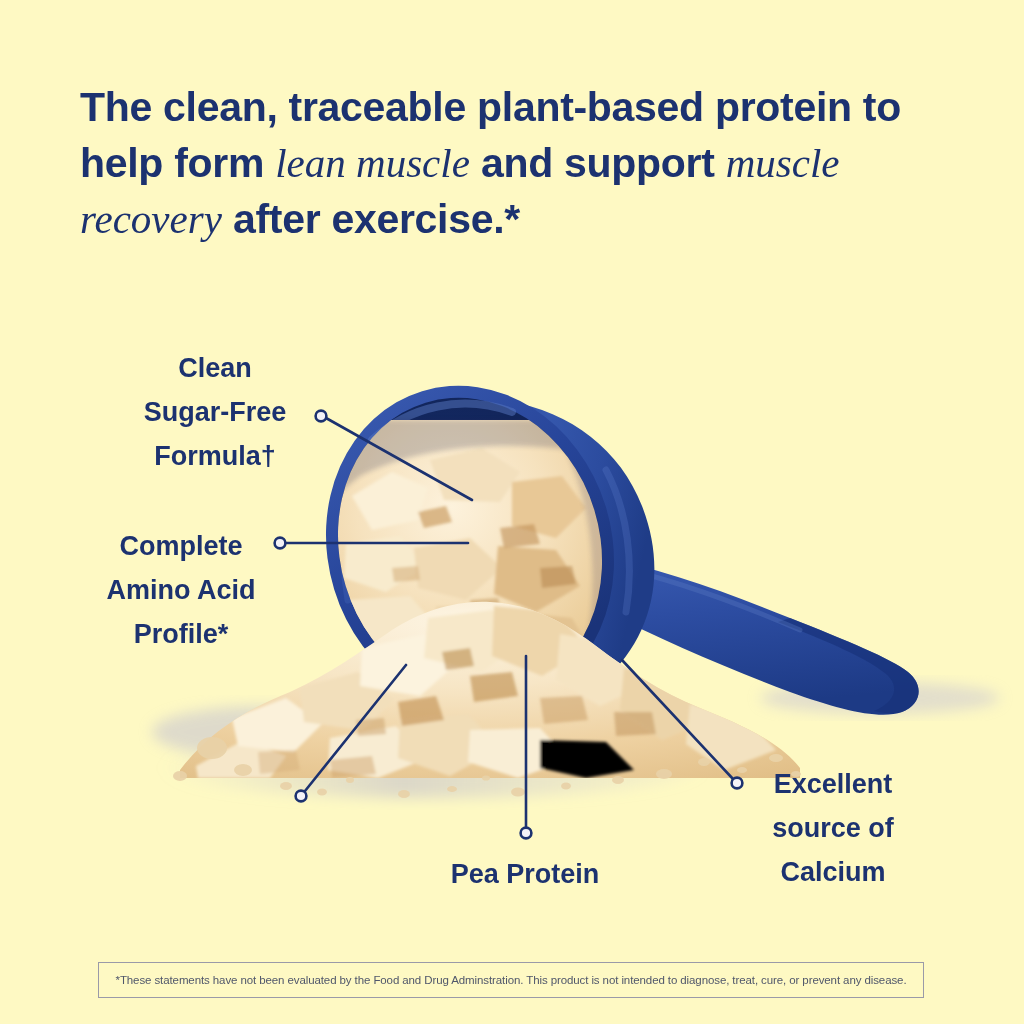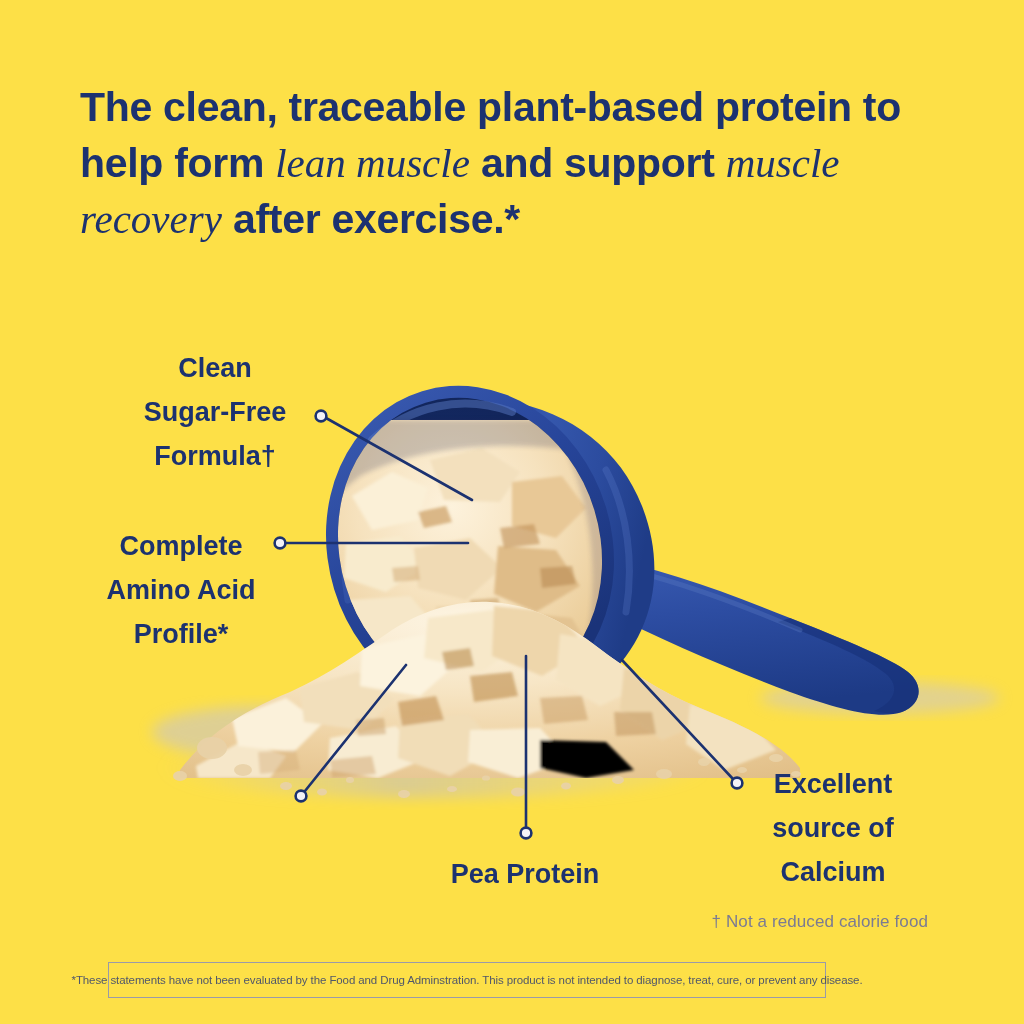--- a/index.html
+++ b/index.html
@@ -11,21 +11,21 @@
     height: 1024px;
     background: #f3f2f7;
     font-family: "Liberation Sans", sans-serif;
     overflow: hidden;
     position: relative;
   }
   #stage {
     position: relative;
     width: 1024px;
     height: 1024px;
-    background: #fde047;
+    background: #fef9c3;
   }
 
   
   #headline {
     position: absolute;
     left: 80px;
     top: 52px;
     width: 880px;
     color: #1c3270;
     font-family: "Liberation Sans", sans-serif;
@@ -81,23 +81,23 @@
     position: absolute;
     right: 96px;
     top: 912px;
     color: #7b7b93;
     font-family: "Liberation Sans", sans-serif;
     font-size: 17px;
     letter-spacing: 0.1px;
   }
   #disclaimer-box {
     position: absolute;
-    left: 108px;
+    left: 98px;
     top: 962px;
-    width: 718px;
+    width: 826px;
     height: 36px;
     border: 1px solid #9a9aa8;
     box-sizing: border-box;
     display: flex;
     align-items: center;
     justify-content: center;
   }
   #disclaimer-text {
     color: #50576b;
     font-family: "Liberation Sans", sans-serif;
@@ -308,19 +308,18 @@
 Sugar-Free
 Formula†</div>
   <div class="callout" id="callout-amino">Complete
 Amino Acid
 Profile*</div>
   <div class="callout" id="callout-pea">Pea Protein</div>
   <div class="callout" id="callout-calcium">Excellent
 source of
 Calcium</div>
 
-  <div id="footnote-dagger">† Not a reduced calorie food</div>
 
   <div id="disclaimer-box">
     <span id="disclaimer-text">*These statements have not been evaluated by the Food and Drug Adminstration. This product is not intended to diagnose, treat, cure, or prevent any disease.</span>
   </div>
 
 </div>
 
 </body></html>

